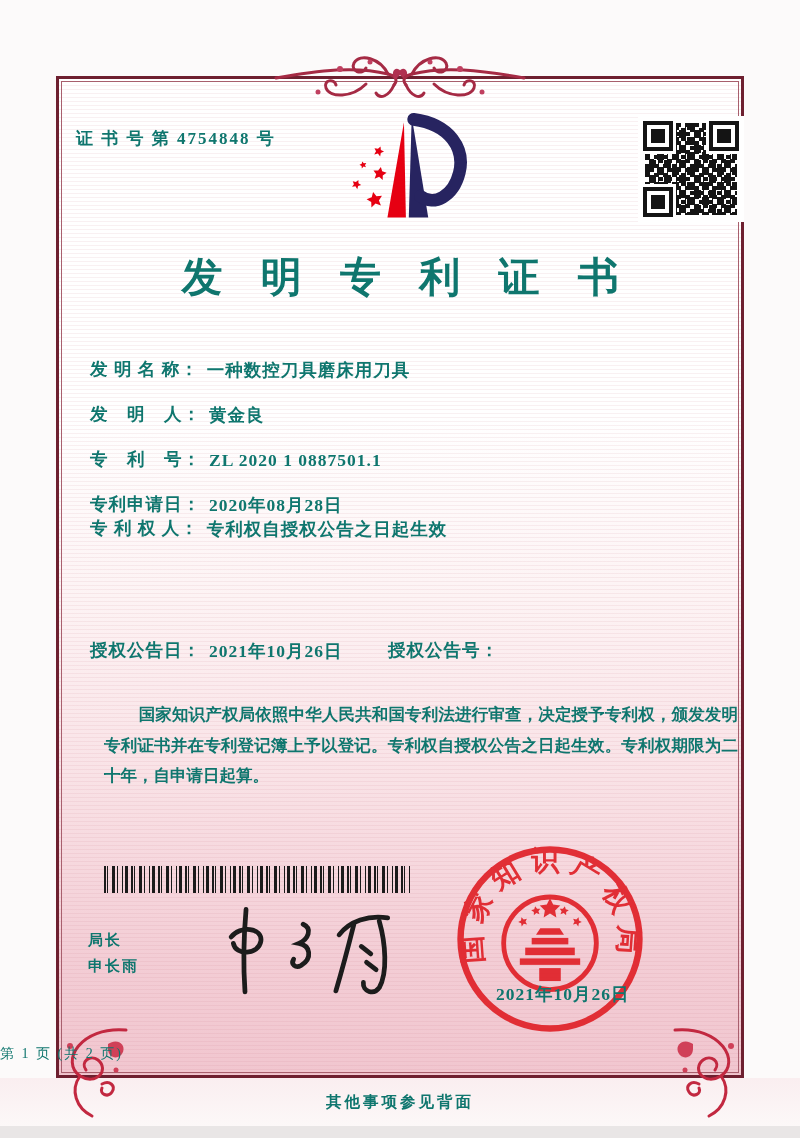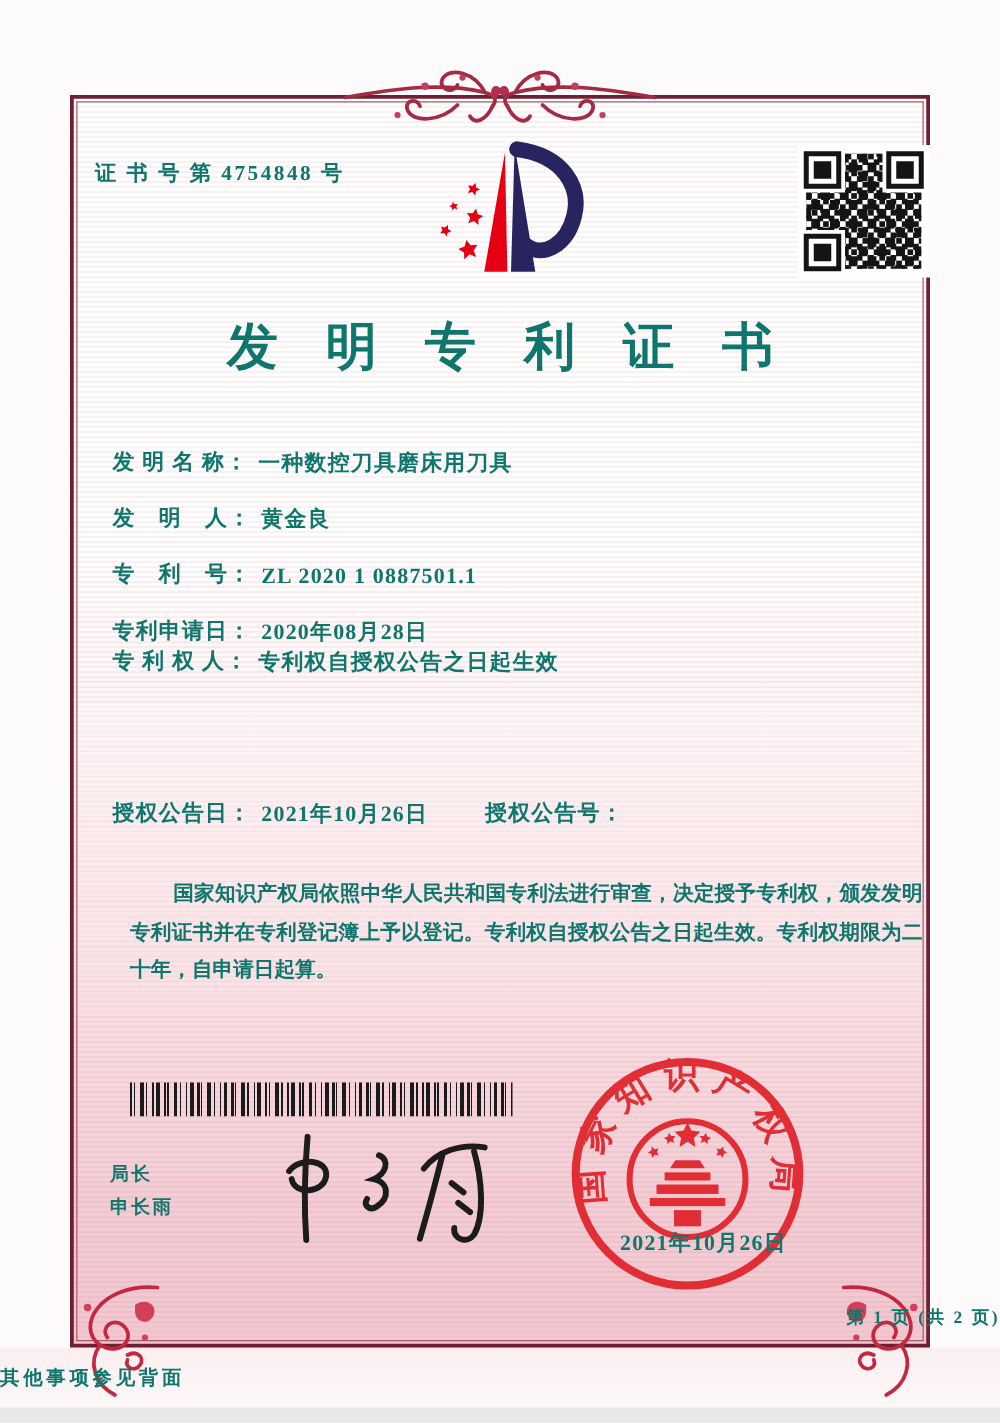--- a/index.html
+++ b/index.html
@@ -67,22 +67,22 @@
       #1b1b1b 18px 19px, transparent 19px 21px,
       #1b1b1b 21px 24px, transparent 24px 27px);
   }
 
   .director{left:88px;top:928px;z-index:2;font-size:15px;font-weight:700;line-height:1.7;letter-spacing:2px;}
   .signature{left:208px;top:896px;z-index:2;}
 
   .seal{left:453px;top:842px;z-index:3;opacity:.92;}
   .seal-date{left:496px;top:982px;z-index:4;font-size:17.5px;font-weight:700;letter-spacing:1px;}
 
-  .page-info{left:0;right:0;top:1045px;text-align:right;z-index:2;font-size:14px;font-weight:700;letter-spacing:2px;}
-  .back-note{left:0;right:0;top:1092px;z-index:2;font-size:15.5px;font-weight:600;letter-spacing:3px;}
+  .page-info{left:0;right:0;top:1045px;text-align:left;z-index:2;font-size:14px;font-weight:400;letter-spacing:2px;}
+  .back-note{left:0;right:0;top:1092px;text-align:center;z-index:2;font-size:15.5px;font-weight:600;letter-spacing:3px;}
 
   .ornament-top{left:270px;top:40px;z-index:2;}
   .ornament-bl{left:50px;top:1018px;z-index:2;}
   .ornament-br{left:665px;top:1018px;z-index:2;}
 </style>
 </head>
 <body>
 
 <div class="page">
 

